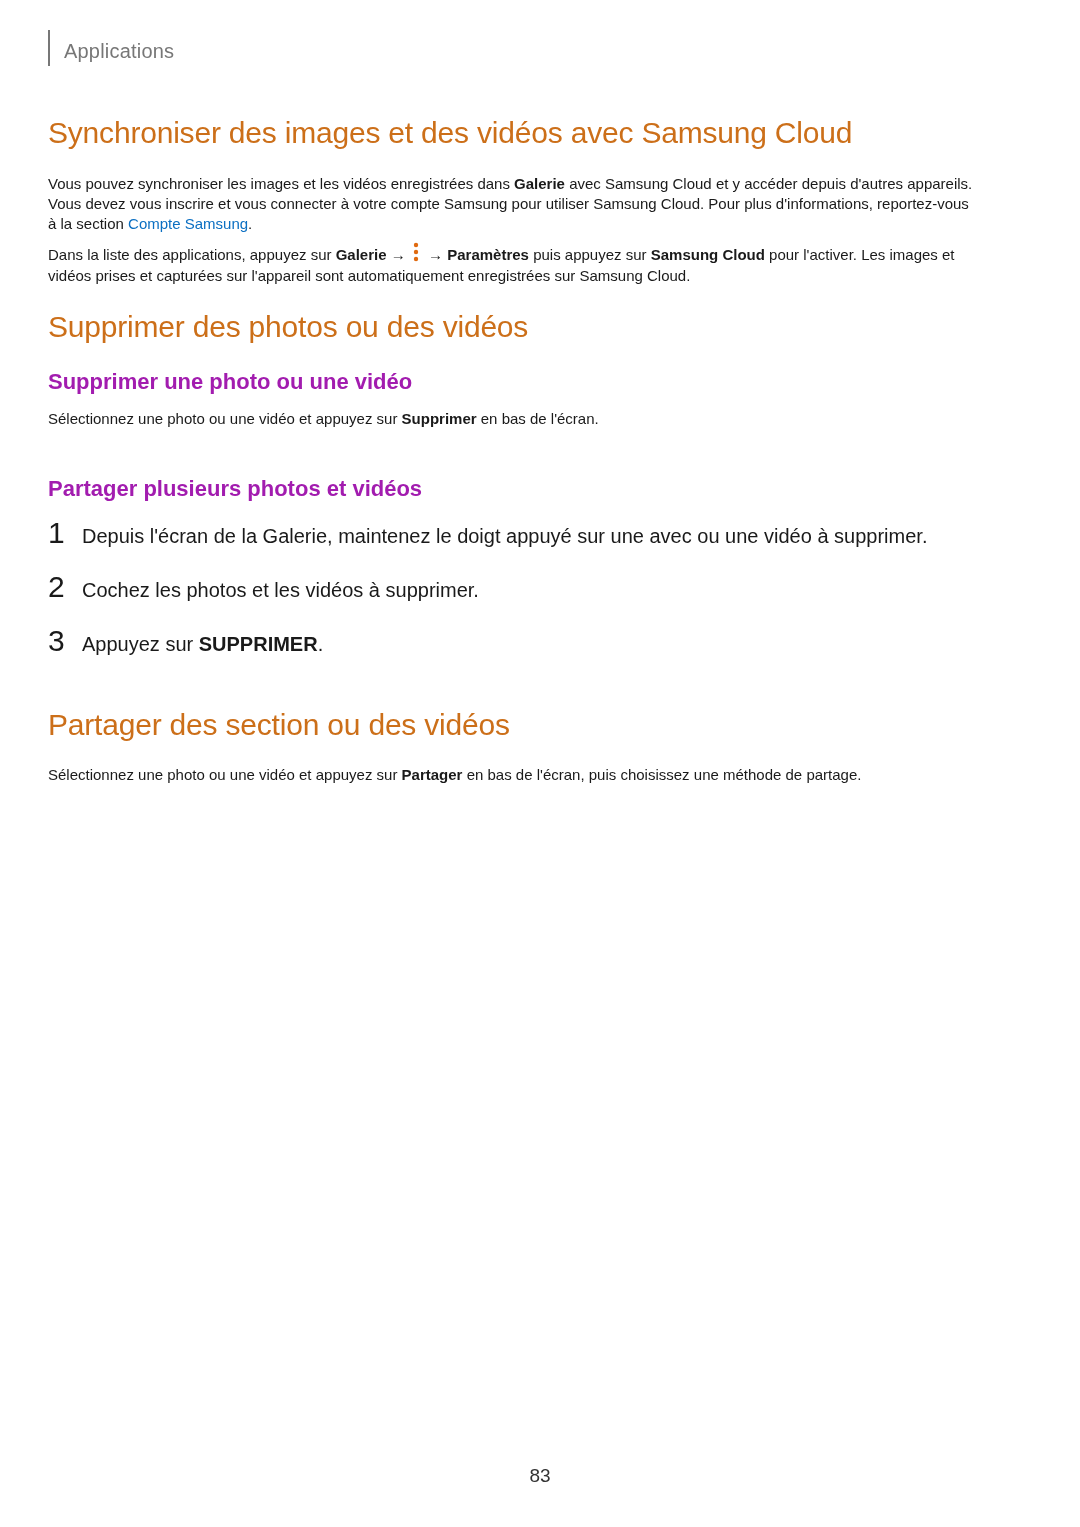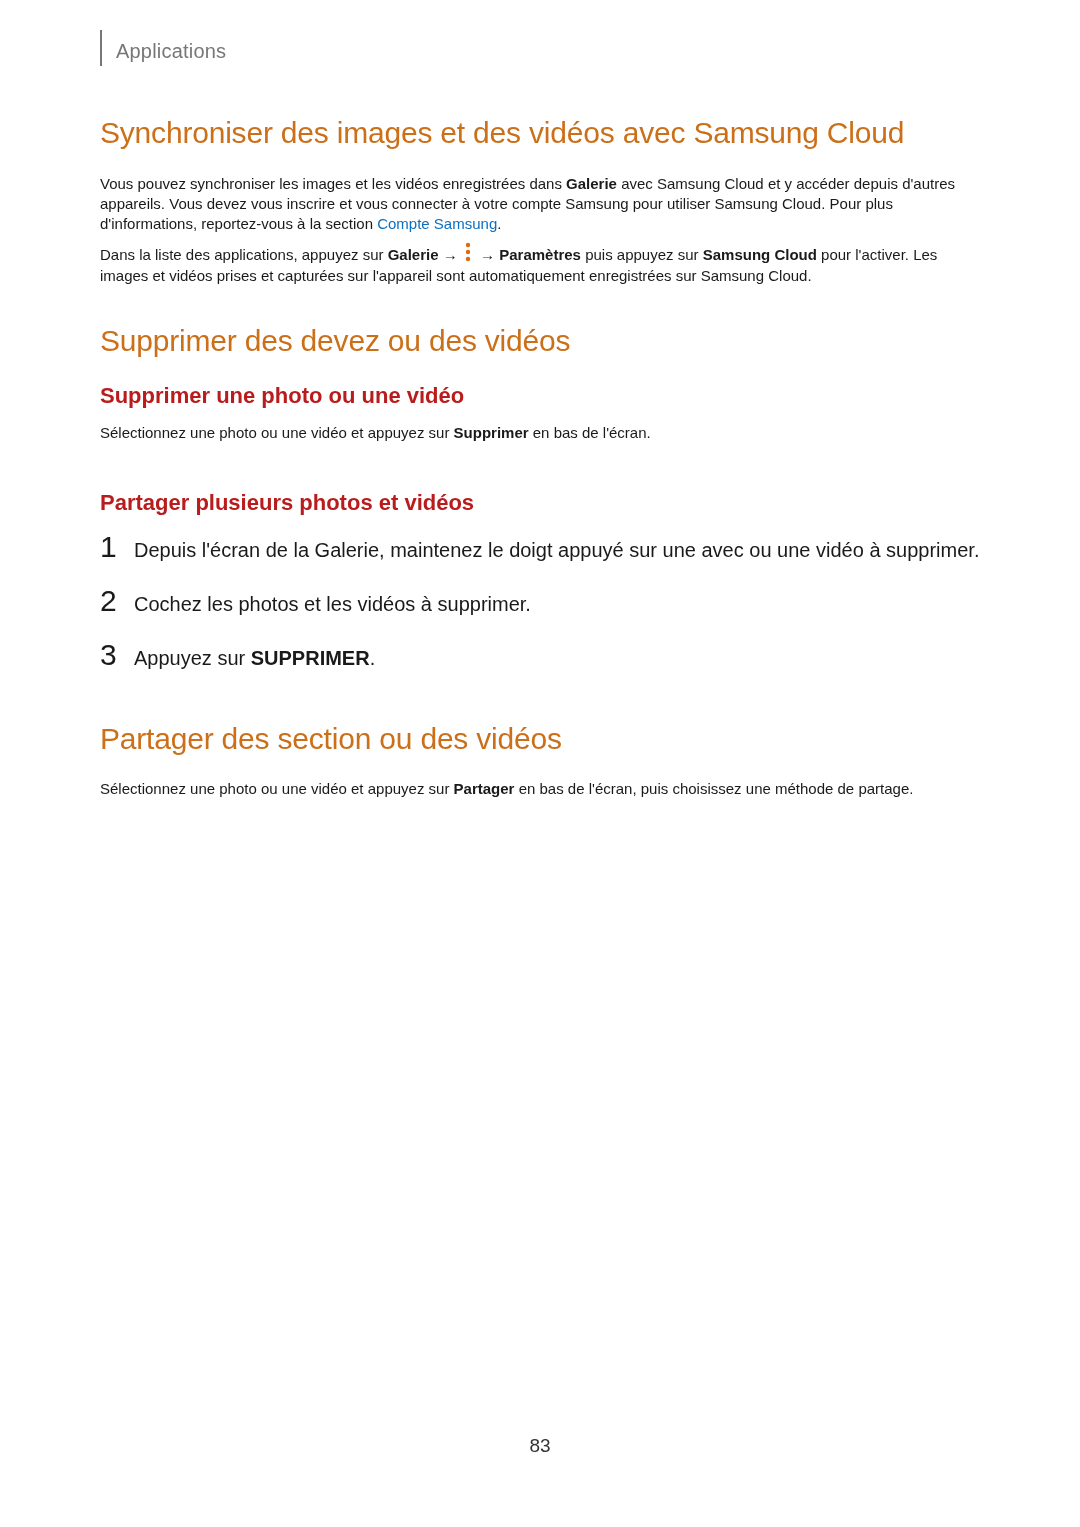--- a/index.html
+++ b/index.html
@@ -11,21 +11,21 @@
     background: #ffffff;
     font-family: "Segoe UI", "Helvetica Neue", Arial, sans-serif;
     color: #1a1a1a;
     position: relative;
   }
   .page {
     position: relative;
     width: 1080px;
     height: 1527px;
     box-sizing: border-box;
-    padding: 38px 100px 0 100px;
+    padding: 38px 100px 0 48px;
   }
   .header {
     display: flex;
     align-items: center;
     height: 26px;
     margin-bottom: 50px;
   }
   .header-rule {
     width: 2px;
     height: 36px;
@@ -45,36 +45,36 @@
     margin: 0 0 22px 0;
     line-height: 1.25;
     letter-spacing: -0.2px;
   }
   p.body {
     font-size: 15px;
     line-height: 1.35;
     margin: 0 0 8px 0;
     color: #1a1a1a;
   }
-  p.body.last { margin-bottom: 36px; }
+  p.body.last { margin-bottom: 22px; }
   a.link { color: #0b6fc2; text-decoration: none; }
   strong { font-weight: 700; }
   .arrow { font-weight: 400; }
   .more-icon {
     display: inline-block;
     width: 10px;
     vertical-align: -2px;
     margin: 0 2px;
   }
   .more-icon svg { display: block; }
   h3.subsection {
     font-size: 22px;
     font-weight: 700;
     margin: 24px 0 14px 0;
-    color: #b91c1c;
+    color: #a21caf;
   }
   .spacer-md { height: 14px; }
   ol.steps {
     list-style: none;
     padding: 0;
     margin: 16px 0 0 0;
   }
   ol.steps li {
     display: flex;
     align-items: baseline;
@@ -88,21 +88,21 @@
     line-height: 1;
     flex: 0 0 auto;
   }
   .step-text {
     font-size: 20px;
     line-height: 1.35;
     padding-top: 4px;
   }
   .page-number {
     position: absolute;
-    bottom: 70px;
+    bottom: 40px;
     width: 100%;
     left: 0;
     text-align: center;
     font-size: 19px;
     color: #333;
   }
 </style>
 </head>
 <body>
 
@@ -120,21 +120,21 @@
   </p>
 
   <p class="body last">
     <span>Dans la liste des applications, appuyez sur </span><strong>Galerie</strong><span class="arrow"> → </span><span class="more-icon"><svg width="8" height="20" viewBox="0 0 8 20">
           <circle cx="4" cy="3" r="2.2" fill="#e06a10"></circle>
           <circle cx="4" cy="10" r="2.2" fill="#e06a10"></circle>
           <circle cx="4" cy="17" r="2.2" fill="#e06a10"></circle>
         </svg></span><span class="arrow"> → </span><strong>Paramètres</strong><span> puis appuyez sur </span><strong>Samsung Cloud</strong><span> pour l'activer. Les images et vidéos prises et capturées sur l'appareil sont automatiquement enregistrées sur Samsung Cloud.</span>
   </p>
 
-  <h2 class="section">Supprimer des devez ou des vidéos</h2>
+  <h2 class="section">Supprimer des photos ou des vidéos</h2>
 
   <h3 class="subsection">Supprimer une photo ou une vidéo</h3>
   <p class="body">
     <span>Sélectionnez une photo ou une vidéo et appuyez sur </span><strong>Supprimer</strong><span> en bas de l'écran.</span>
   </p>
 
   <div class="spacer-md"></div>
 
   <h3 class="subsection">Partager plusieurs photos et vidéos</h3>
 

